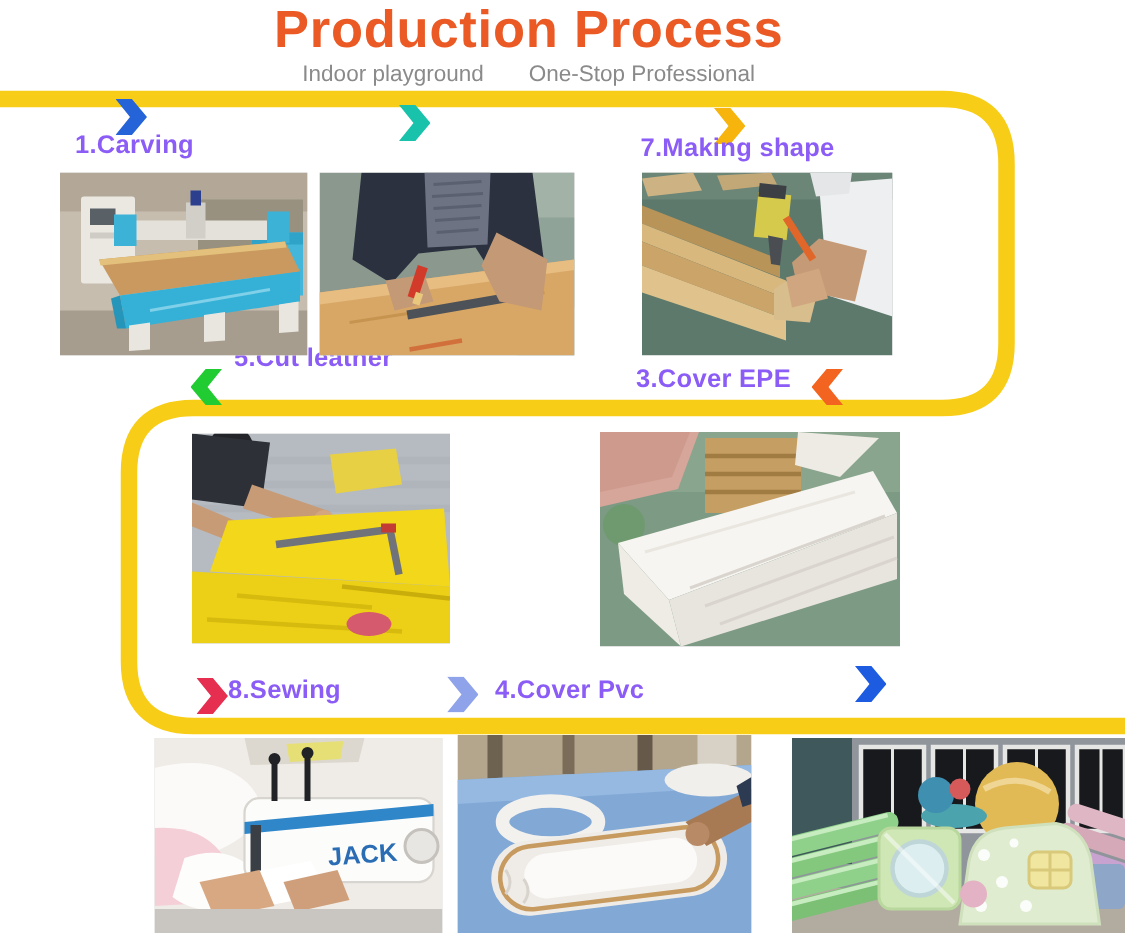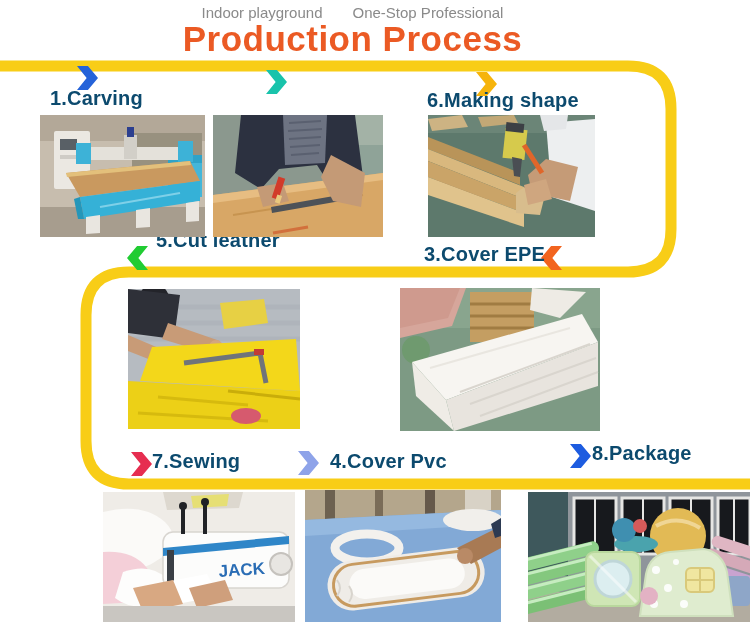--- a/index.html
+++ b/index.html
@@ -4,63 +4,62 @@
 <style>
   html,body{margin:0;padding:0;background:#ffffff;}
   #canvas{
     position:relative;width:750px;height:622px;background:#ffffff;overflow:hidden;
     font-family:"Liberation Sans",sans-serif;
   }
   .abs{position:absolute;}
   #title-wrap{left:0;top:2px;width:705px;text-align:center;}
   #page-title{font-size:35px;font-weight:700;letter-spacing:.5px;line-height:1.05;}
   #page-subtitle{margin-top:2px;font-size:15px;color:#8a8a8a;display:flex;justify-content:center;gap:30px;}
-  .step-label{font-size:20px;font-weight:600;color:#0c4a6e;white-space:nowrap;letter-spacing:.2px;}
+  .step-label{font-size:17px;font-weight:600;color:#8b5cf6;white-space:nowrap;letter-spacing:.2px;}
   .chev{
     width:21px;height:24px;
     clip-path:polygon(0 0,52% 0,100% 50%,52% 100%,0 100%,46% 50%);
   }
   .chev.left{transform:scaleX(-1);}
   .photo{overflow:hidden;background:#ddd;}
   .photo svg{display:block;width:100%;height:100%;}
   #flow-svg{left:0;top:0;width:750px;height:622px;pointer-events:none;}
 </style>
 </head>
 <body>
 
 <div id="canvas">
 
   <svg id="flow-svg" class="abs" viewBox="0 0 750 622">
     <path d="M 0 66 L 628 66 Q 671 66 671 109 L 671 229 Q 671 272 628 272 L 129 272 Q 86 272 86 315 L 86 441 Q 86 484 129 484 L 750 484" fill="none" stroke-width="11" stroke-linecap="round" style="stroke: rgb(248, 205, 23);"></path>
   </svg>
 
   <div id="title-wrap" class="abs">
+    <div id="page-title" style="color: rgb(235, 90, 36);">Production Process</div>
     <div id="page-subtitle">
       <span>Indoor playground</span>
       <span>One-Stop Professional</span>
     </div>
-    <div id="page-title" style="color: rgb(235, 90, 36);">Production Process</div>
   </div>
 
   <div class="abs chev" style="left: 77px; top: 66px; background-color: rgb(37, 99, 217);"></div>
   <div class="abs chev" style="left: 266px; top: 70px; background-color: rgb(25, 195, 171);"></div>
   <div class="abs chev" style="left: 476px; top: 72px; background-color: rgb(246, 180, 12);"></div>
   <div class="abs chev left" style="left: 127px; top: 246px; background-color: rgb(33, 204, 51);"></div>
   <div class="abs chev left" style="left: 541px; top: 246px; background-color: rgb(242, 100, 31);"></div>
   <div class="abs chev" style="left: 131px; top: 452px; background-color: rgb(230, 46, 80);"></div>
   <div class="abs chev" style="left: 298px; top: 451px; background-color: rgb(142, 163, 233);"></div>
   <div class="abs chev" style="left: 570px; top: 444px; background-color: rgb(29, 92, 224);"></div>
 
   <div class="abs step-label" style="left:50px;top:87px">1.Carving</div>
-  <div class="abs step-label" style="left:427px;top:89px">6.Making shape</div>
+  <div class="abs step-label" style="left:427px;top:89px">7.Making shape</div>
   <div class="abs step-label" style="left:156px;top:229px">5.Cut leather</div>
   <div class="abs step-label" style="left:424px;top:243px">3.Cover EPE</div>
-  <div class="abs step-label" style="left:152px;top:450px">7.Sewing</div>
+  <div class="abs step-label" style="left:152px;top:450px">8.Sewing</div>
   <div class="abs step-label" style="left:330px;top:450px">4.Cover Pvc</div>
-  <div class="abs step-label" style="left:592px;top:442px">8.Package</div>
 
   <div class="abs photo" style="left:40px;top:115px;width:165px;height:122px">
     <svg viewBox="0 0 165 122" preserveAspectRatio="none">
       <rect width="165" height="122" fill="#c7bdae"></rect>
       <rect width="165" height="26" fill="#b3a898"></rect>
       <rect y="92" width="165" height="30" fill="#a79d8e"></rect>
       <rect x="92" y="18" width="70" height="34" fill="#98917f"></rect>
       <rect x="14" y="16" width="36" height="58" rx="2" fill="#ebe8e2"></rect>
       <rect x="20" y="24" width="17" height="11" fill="#596066"></rect>
       <rect x="20" y="40" width="24" height="4" fill="#cfccc6"></rect>

